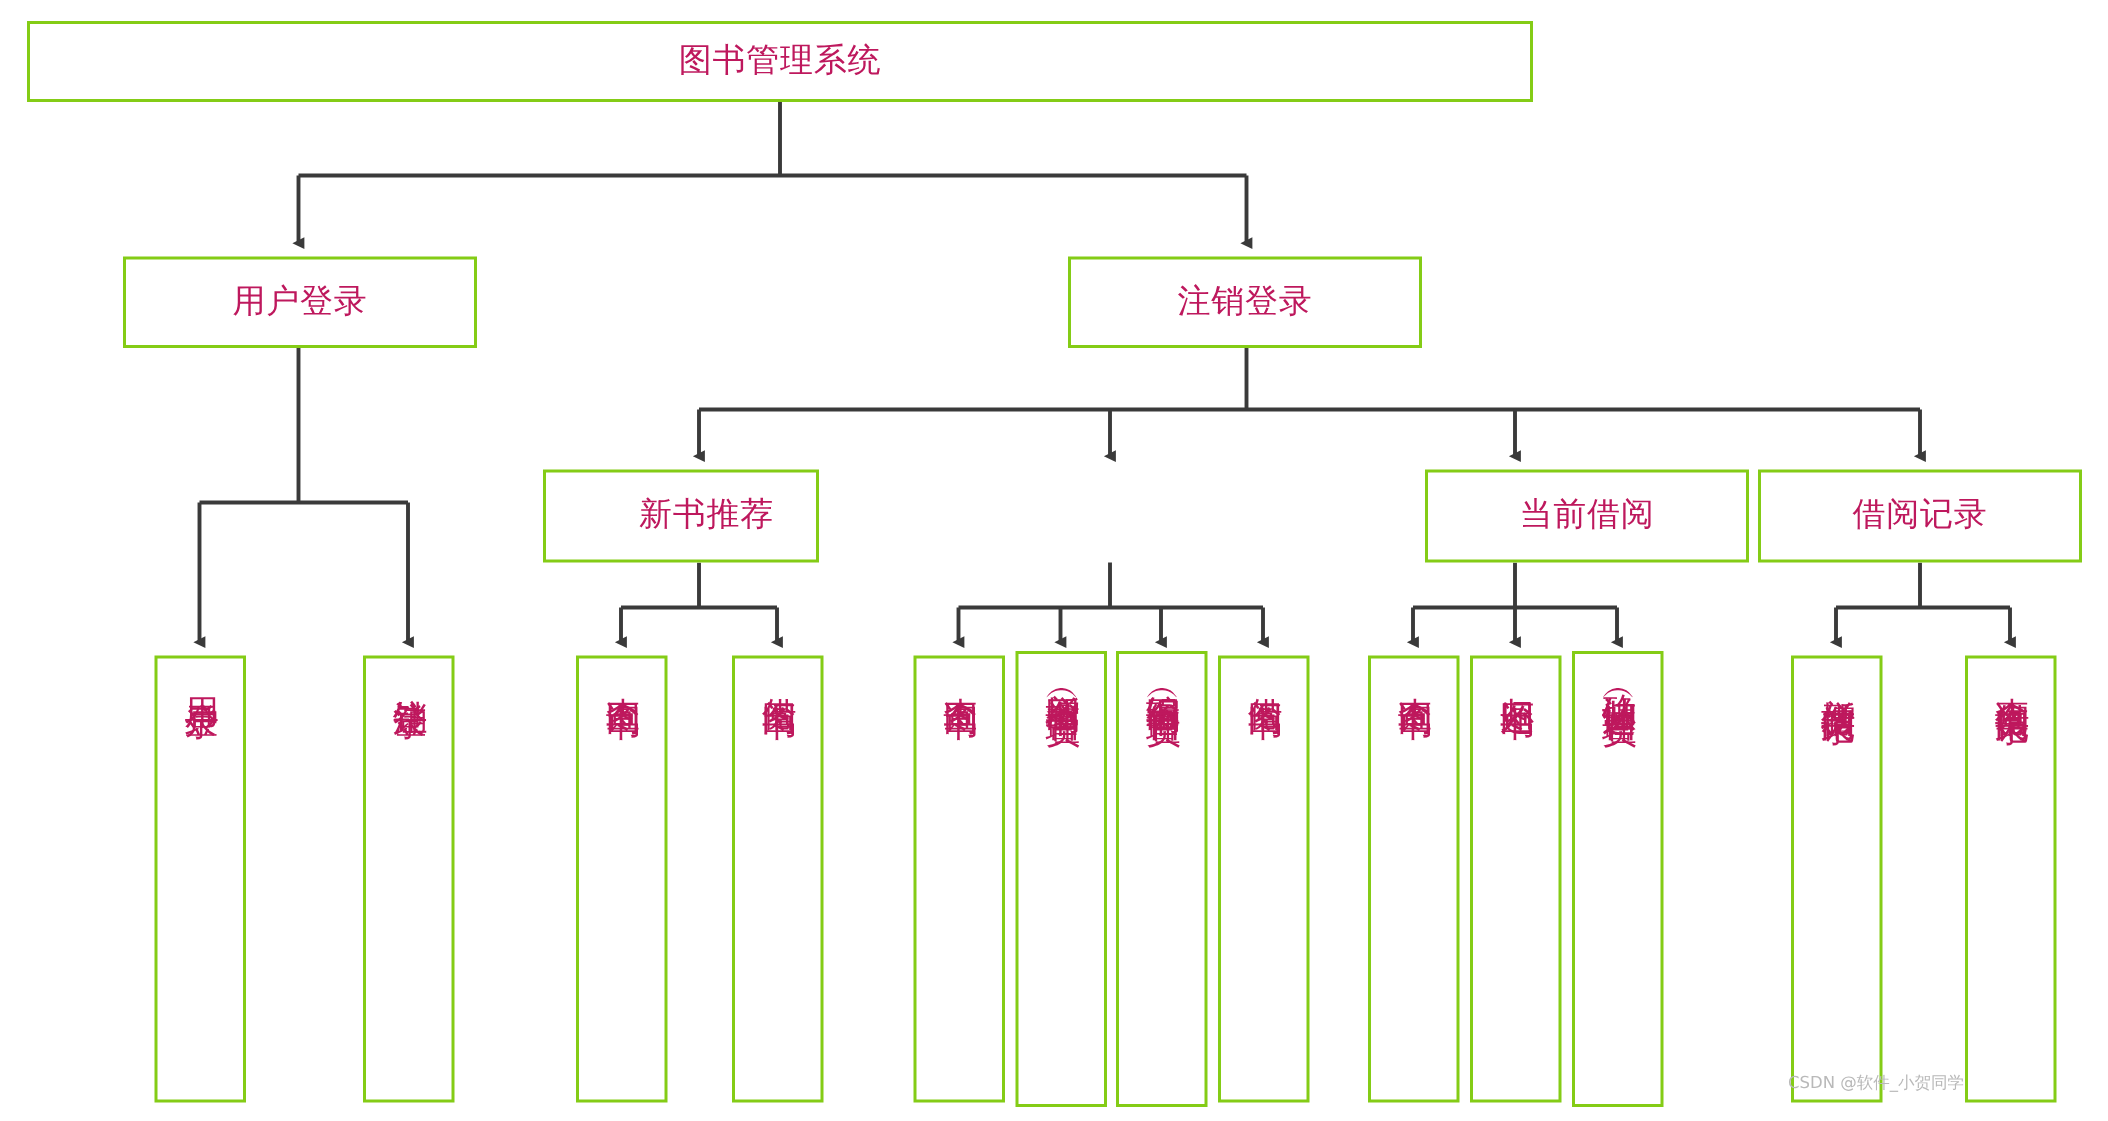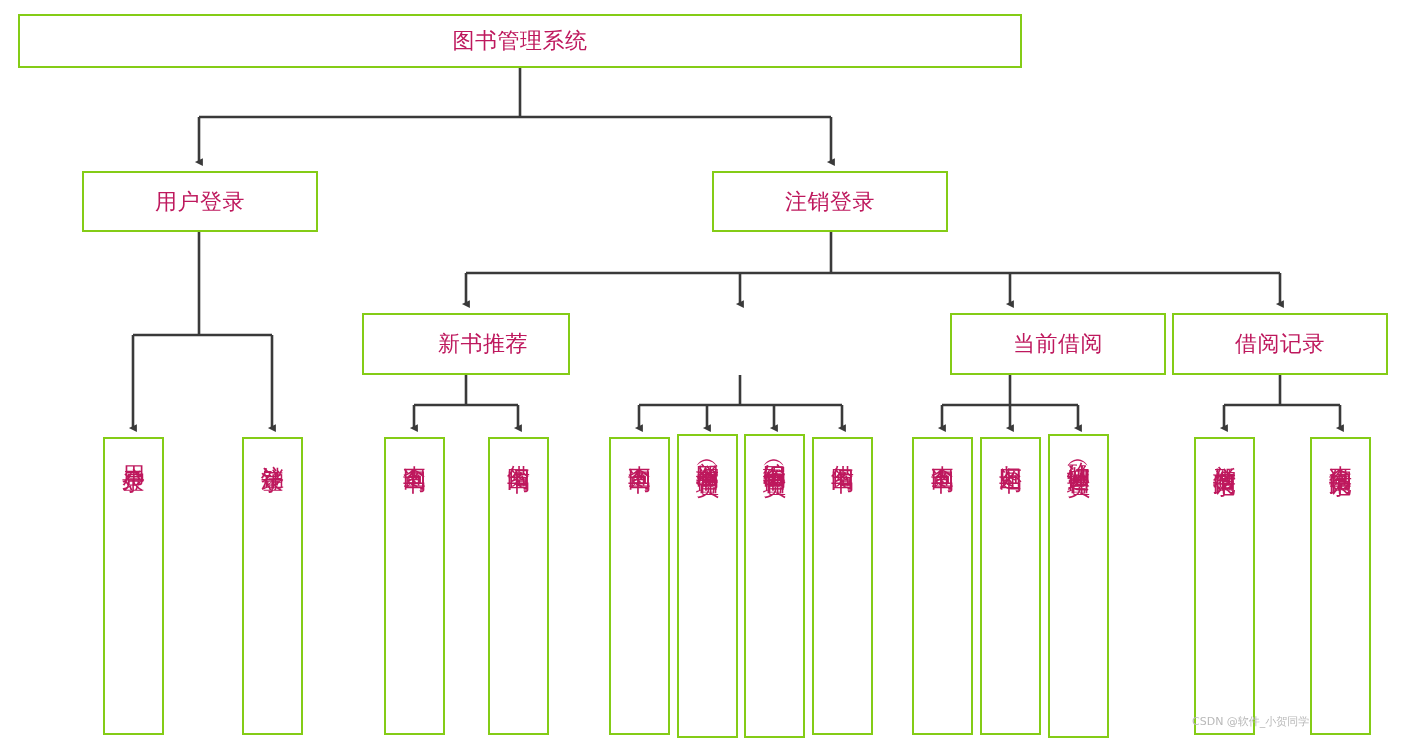--- a/index.html
+++ b/index.html
@@ -129,21 +129,21 @@
     <span class="node-label">图书管理系统</span>
   </div>
 
   <div class="node horiz" style="left:82px; top:171px; width:236px; height:61px;">
     <span class="node-label">用户登录</span>
   </div>
   <div class="node horiz" style="left:712px; top:171px; width:236px; height:61px;">
     <span class="node-label">注销登录</span>
   </div>
 
-  <div class="node horiz" style="left:362px; top:313px; width:208px; height:62px;padding-left:34px;">
+  <div class="node horiz" style="left:362px; top:313px; width:184px; height:62px;padding-left:34px;">
     <span class="node-label">新书推荐</span>
   </div>
   <div class="node horiz" style="left:902px; top:313px; width:216px; height:62px;margin-left:48px;">
     <span class="node-label">当前借阅</span>
   </div>
   <div class="node horiz" style="left:1172px; top:313px; width:216px; height:62px;">
     <span class="node-label">借阅记录</span>
   </div>
 
   <div class="node vert" style="left:103px; top:437px; width:61px; height:298px;">

